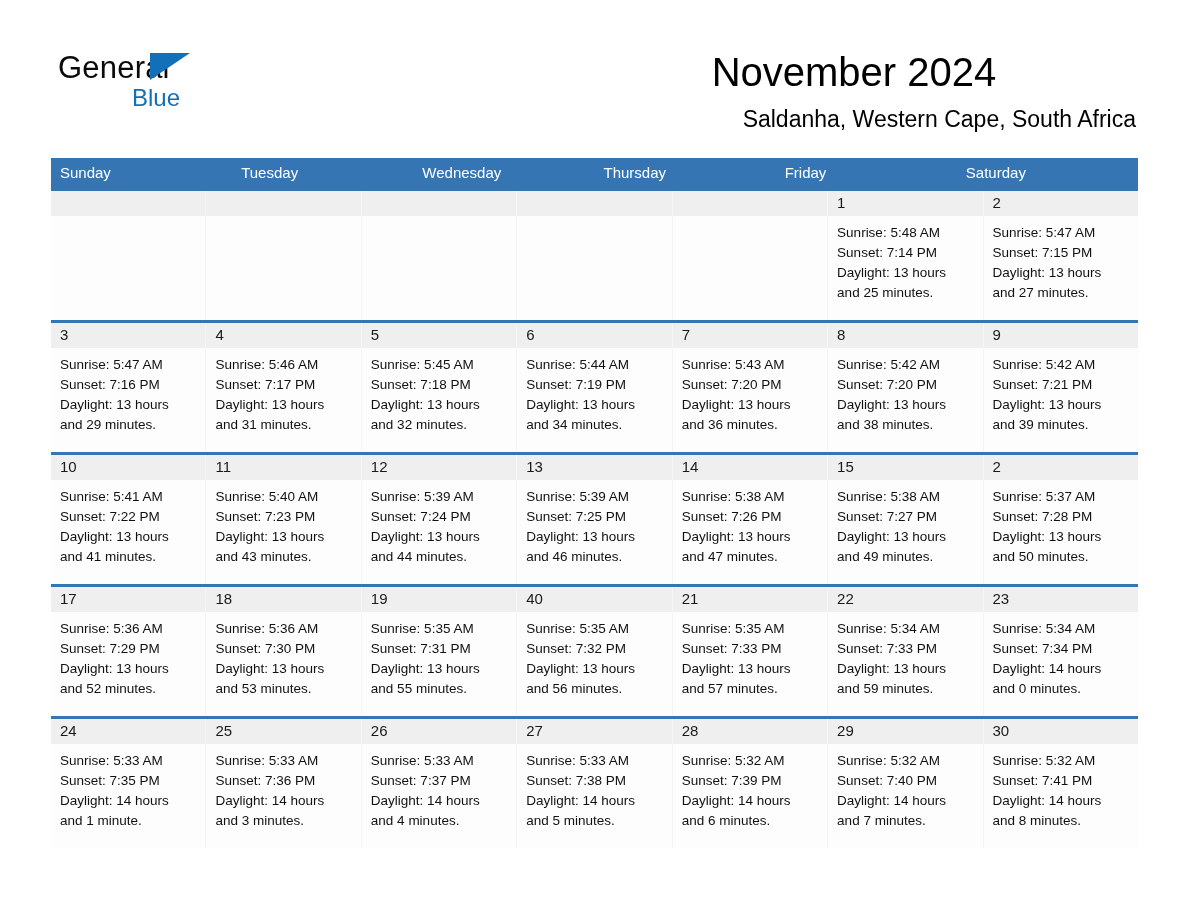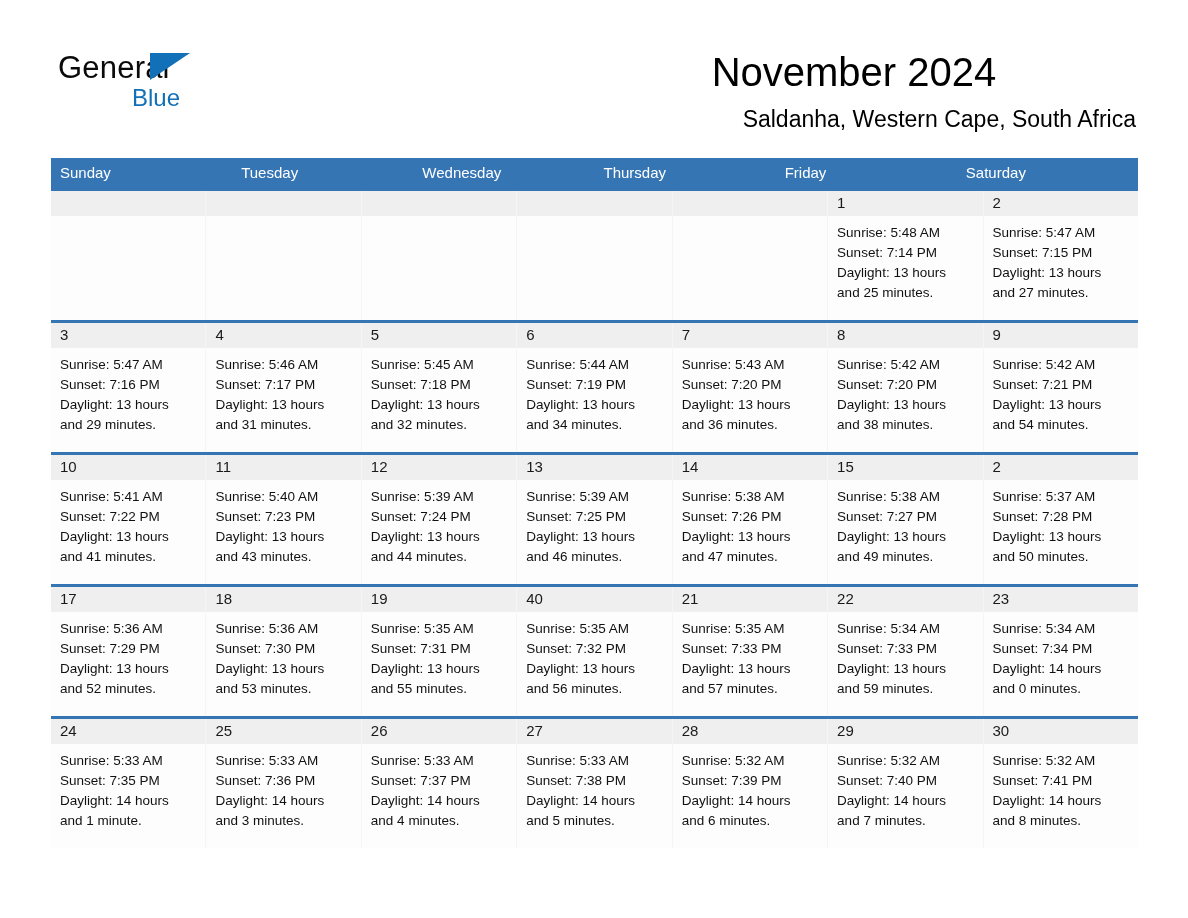--- a/index.html
+++ b/index.html
@@ -303,21 +303,21 @@
             </div>
           </div>
           <div class="daycell">
             <div class="date-band">
               <div class="date-num">9</div>
             </div>
             <div class="cell-body">
               <div class="cell-line">Sunrise: 5:42 AM</div>
               <div class="cell-line">Sunset: 7:21 PM</div>
               <div class="cell-line">Daylight: 13 hours</div>
-              <div class="cell-line">and 54 minutes.</div>
+              <div class="cell-line">and 39 minutes.</div>
             </div>
           </div>
         </div>
         <div class="week">
           <div class="daycell">
             <div class="date-band">
               <div class="date-num">10</div>
             </div>
             <div class="cell-body">
               <div class="cell-line">Sunrise: 5:41 AM</div>

